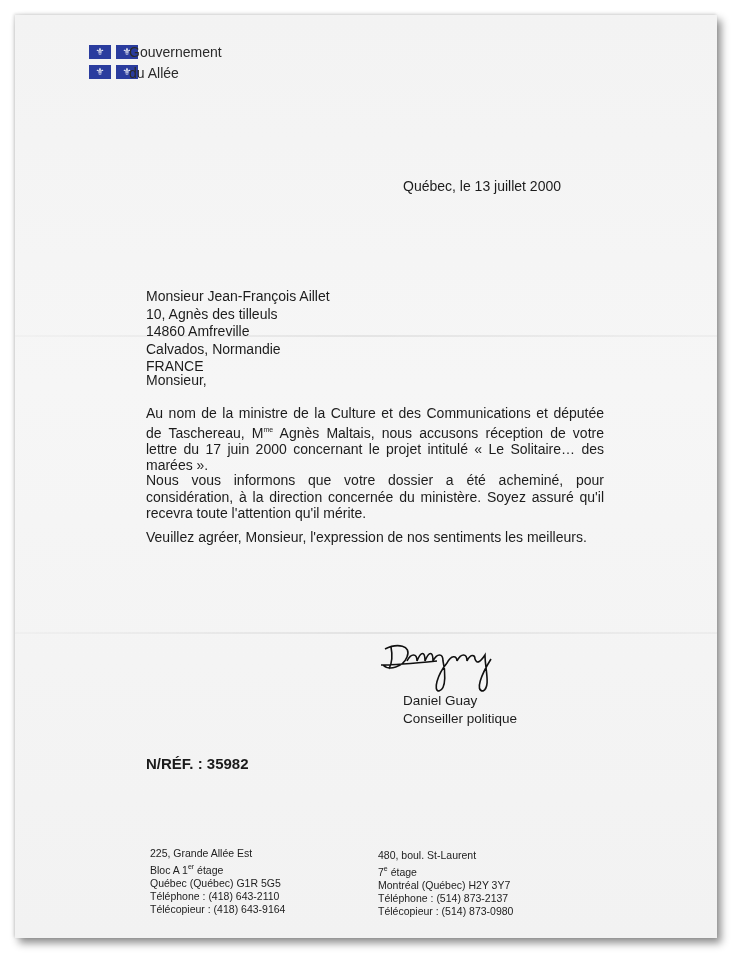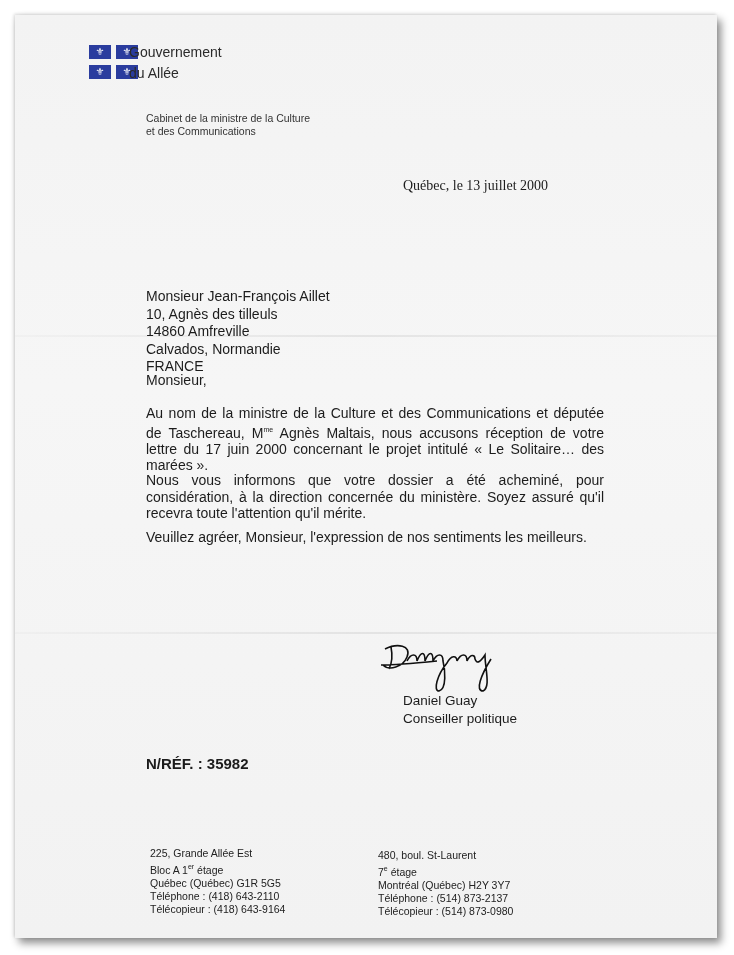--- a/index.html
+++ b/index.html
@@ -12,21 +12,21 @@
     background:linear-gradient(180deg,#f3f3f3 0%,#f6f6f6 40%,#f2f2f2 100%);
     box-shadow: 4px 5px 8px rgba(0,0,0,0.45), -1px -1px 3px rgba(0,0,0,0.15);
   }
   .fold { position:absolute; left:0; width:100%; height:2px; background:linear-gradient(90deg,rgba(0,0,0,0.02),rgba(0,0,0,0.07),rgba(0,0,0,0.03)); }
   .abs { position:absolute; }
   .logo { left:74px; top:28px; }
   .flags { position:absolute; left:0; top:2px; width:50px; height:36px; }
   .flag { position:absolute; width:22px; height:14px; background:#2a3c9e; color:#fff; font-size:10px; line-height:14px; text-align:center; }
   .logo-text { position:absolute; left:40px; top:-1px; font-size:14px; line-height:21px; color:#2a2a2a; white-space:nowrap; }
   .cabinet { left:131px; top:97px; font-size:10.5px; line-height:13px; color:#333; white-space:nowrap; }
-  .date { left:388px; top:163px; font-size:14px;font-family:Liberation Serif, serif; }
+  .date { left:388px; top:163px; font-size:14px; }
   .addr { left:131px; top:230px; font-size:14px; line-height:17.5px;margin-top:43px; }
   .body-text { left:131px; width:458px; font-size:14px; line-height:16.5px; text-align:justify; }
   .sig { left:362px; top:620px; }
   .signer { left:388px; top:677px; font-size:13.5px; line-height:17.5px; }
   .ref { left:131px; top:740px; font-size:15px; font-weight:bold; }
   .footer { font-size:10.5px; line-height:13px; color:#222; white-space:nowrap; }
   sup { font-size:7px; }
 </style>
 </head>
 <body>
@@ -41,24 +41,20 @@
       <div class="flag" style="left:27px;top:0">⚜</div>
       <div class="flag" style="left:0;top:20px">⚜</div>
       <div class="flag" style="left:27px;top:20px">⚜</div>
     </div>
     <div class="logo-text">
       <div>Gouvernement</div>
       <div>du Allée</div>
     </div>
   </div>
 
-  <div class="abs cabinet">
-    <div>Cabinet de la ministre de la Culture</div>
-    <div>et des Communications</div>
-  </div>
 
   <div class="abs date">Québec, le 13 juillet 2000</div>
 
   <div class="abs addr">
     <div>Monsieur Jean-François Aillet</div>
     <div>10, Agnès des tilleuls</div>
     <div>14860 Amfreville</div>
     <div>Calvados, Normandie</div>
     <div>FRANCE</div>
   </div>

